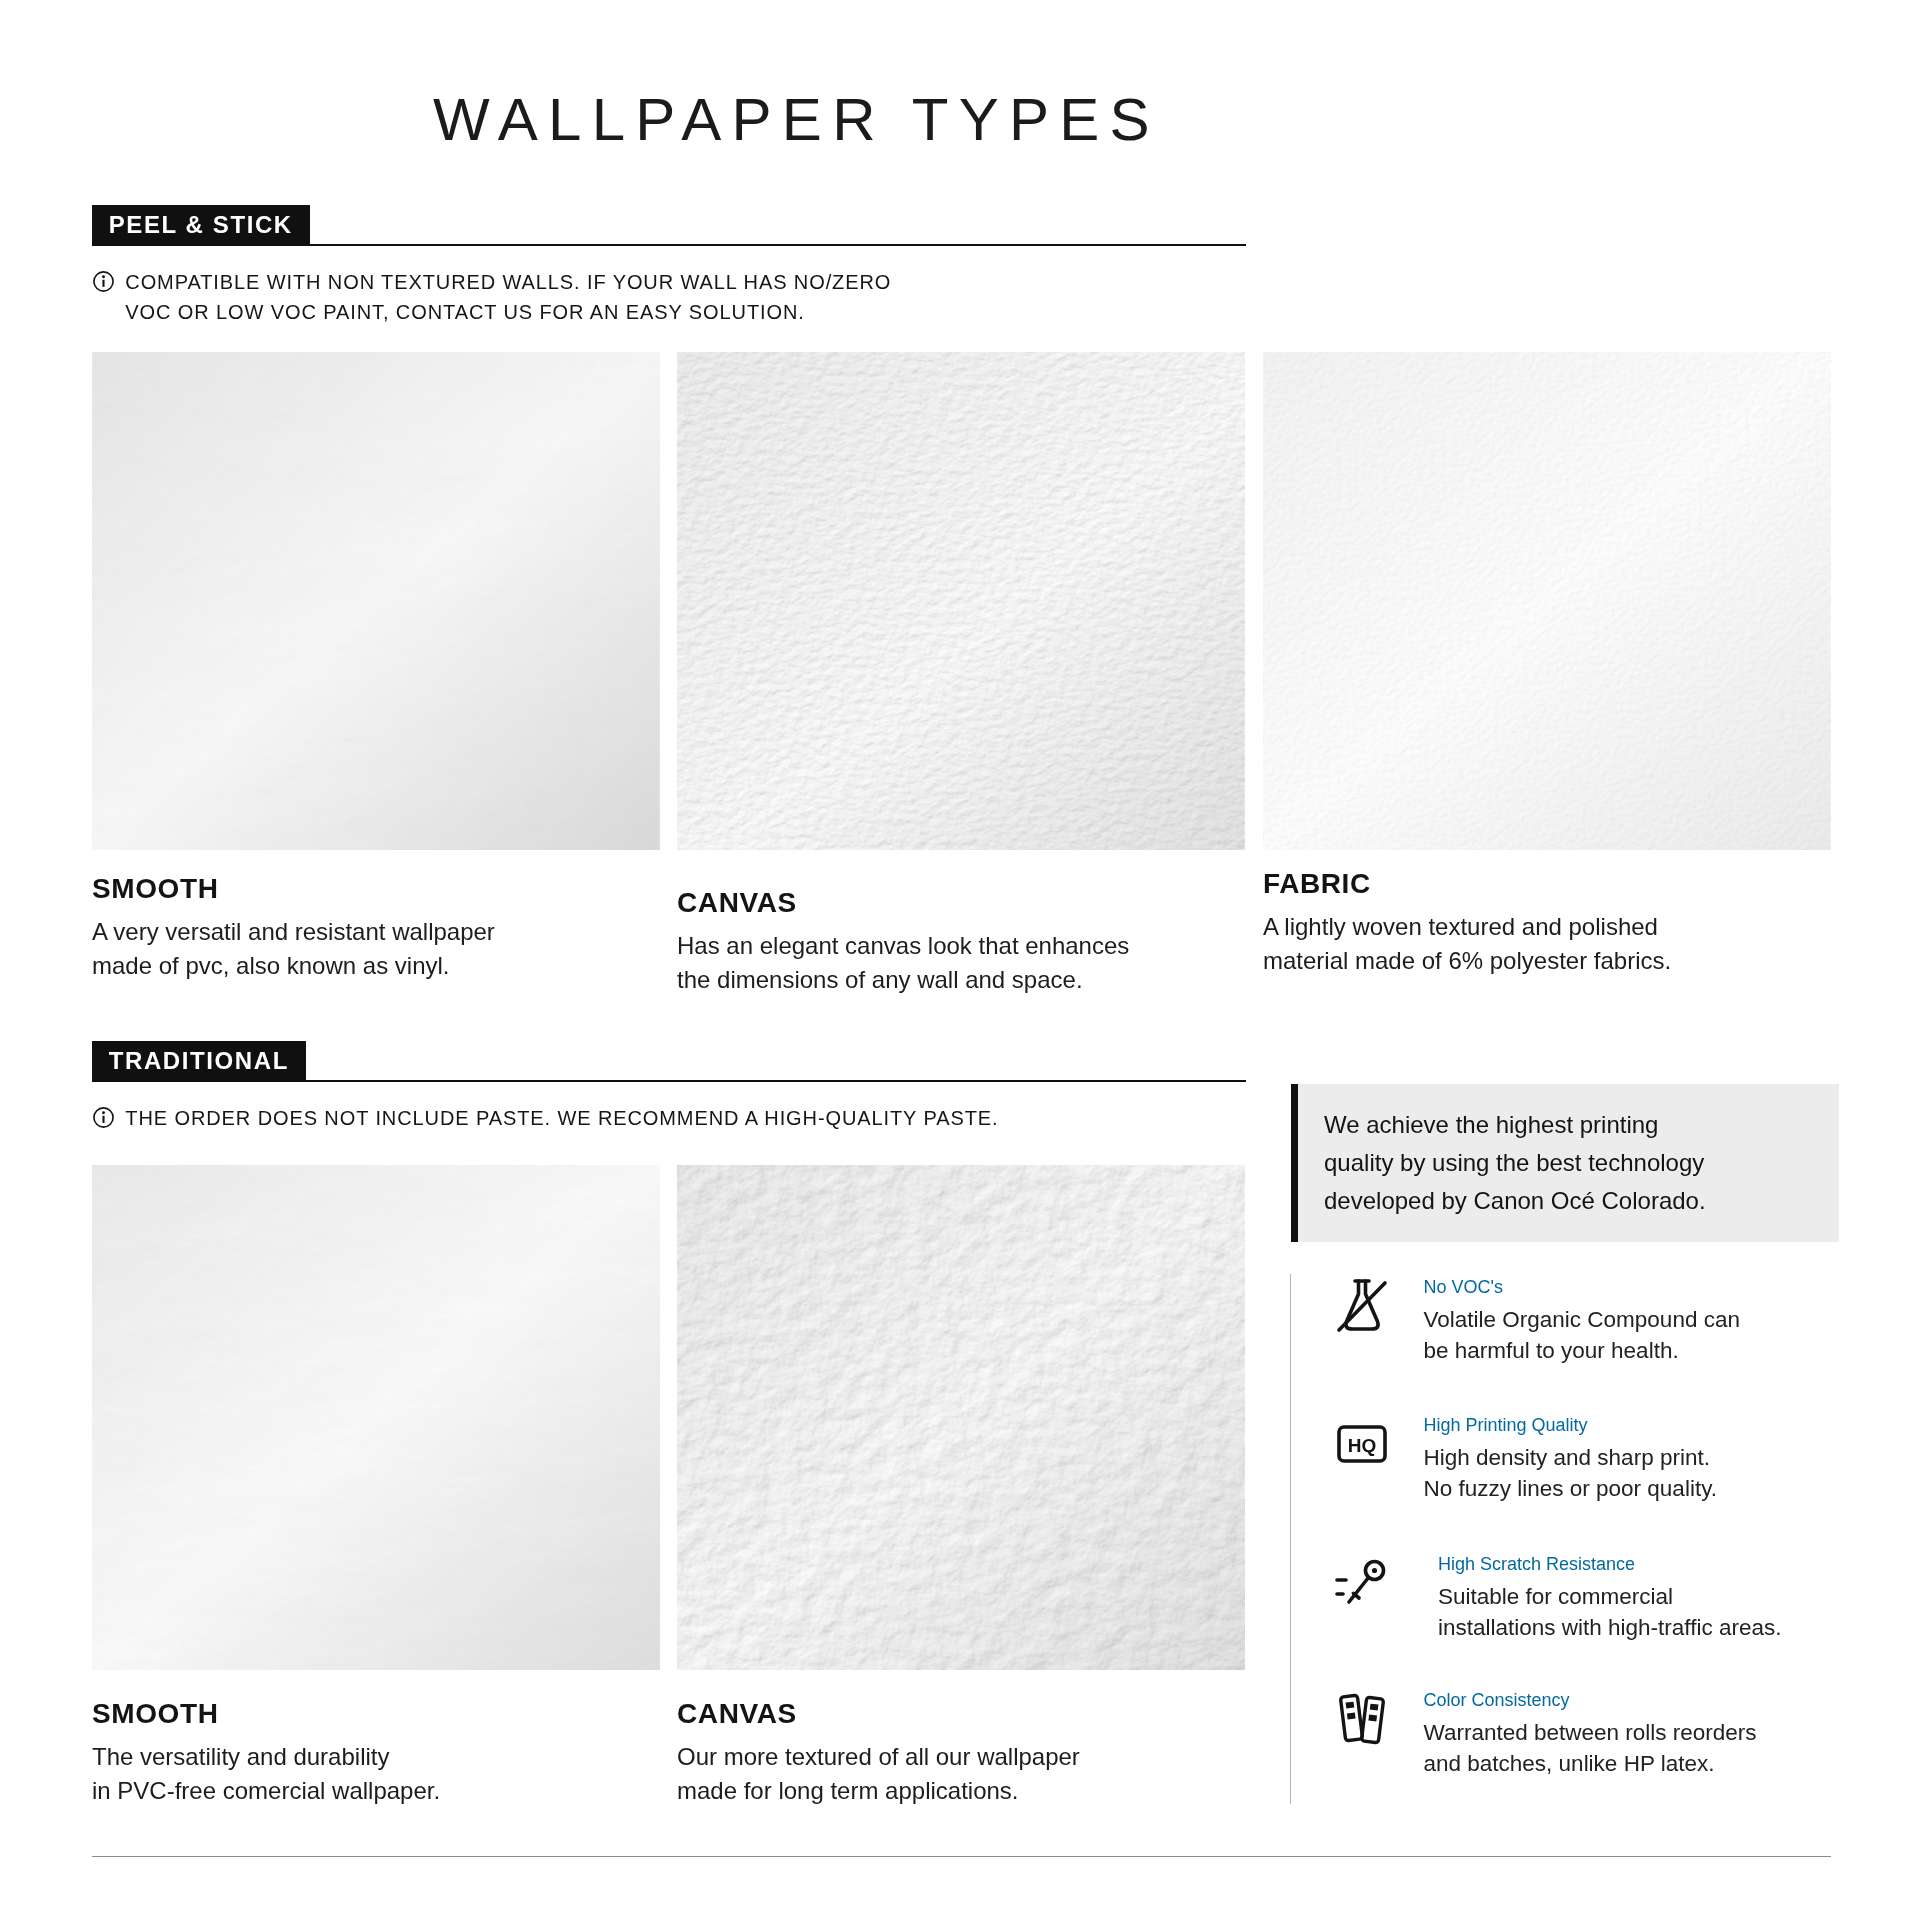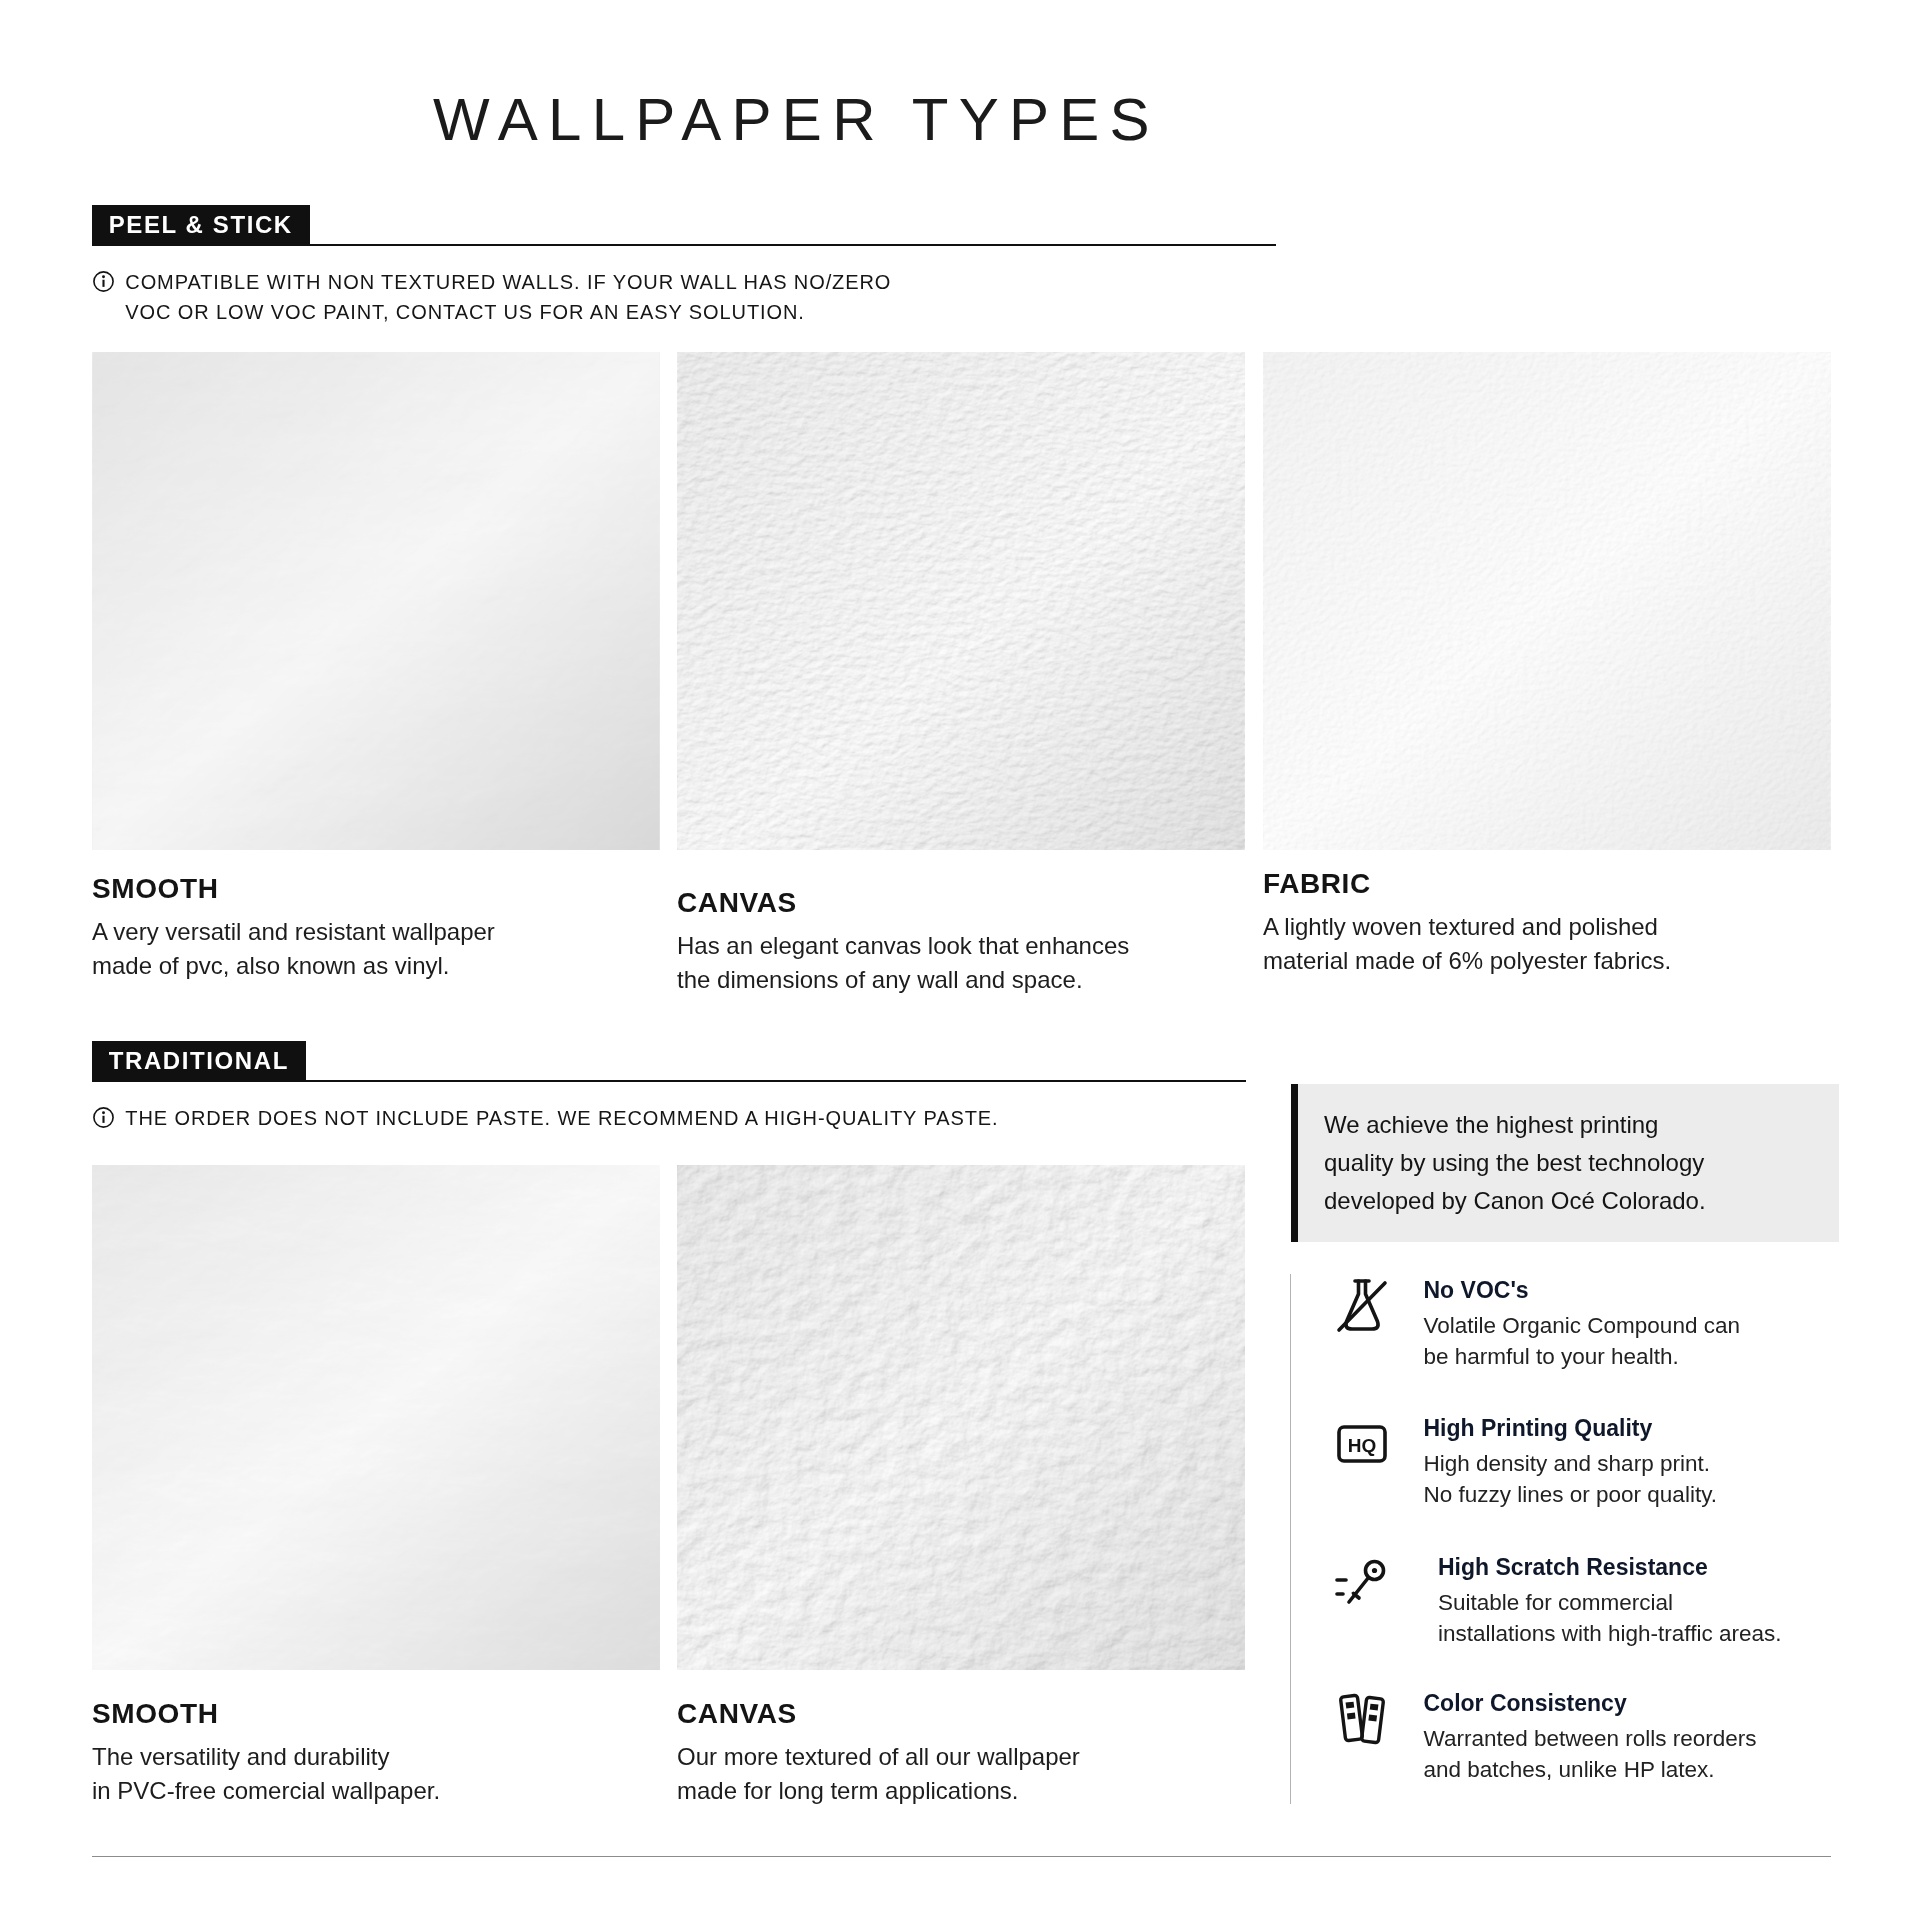--- a/index.html
+++ b/index.html
@@ -51,35 +51,35 @@
   .features-divider {
     position:absolute; left:1290px; top:1274px; width:1.3px; height:530px; background:#b3b3b3;
   }
   .feature { position:absolute; left:1330px; width:514px; display:flex; gap:29.5px; }
   .f1 { top:1274px; }
   .f2 { top:1412px; }
   .f3 { top:1551px;gap:44px; }
   .f4 { top:1687px; }
   .feature .ic { width:64px; height:64px; flex:0 0 64px; }
   .feature .ic svg { width:64px; height:64px; }
-  .f-title { font-size:23px; font-weight:bold; color:#0f172a; padding-top:2.6px; white-space:nowrap; }
+  .f-title { font-size:18px; font-weight:normal; color:#0369a1; padding-top:2.6px; white-space:nowrap; }
   .f-desc { margin-top:6.4px; }
   .f-desc span { display:block; font-size:22.5px; line-height:31px; color:#222222; white-space:nowrap; }
   .bottom-rule {
     position:absolute; left:92px; top:1856px; width:1739px; height:1.3px; background:#8c8c8c;
   }
 </style>
 </head>
 <body>
 
 <div class="page">
 
   <h1 class="title">WALLPAPER TYPES</h1>
 
-  <div class="section-rule" style="top:204px;padding-left:30px;">
+  <div class="section-rule" style="top:204px;">
     <div class="section-label">PEEL &amp; STICK</div>
   </div>
 
   <div class="note" style="left:92px; top:267px;">
     <svg class="info-ic" viewBox="0 0 24 24">
       <circle cx="12" cy="12" r="10" fill="none" stroke="#141414" stroke-width="1.7"></circle>
       <rect x="10.9" y="10.2" width="2.2" height="7.4" fill="#141414"></rect>
       <circle cx="12" cy="7" r="1.5" fill="#141414"></circle>
     </svg>
     <div class="note-text">

